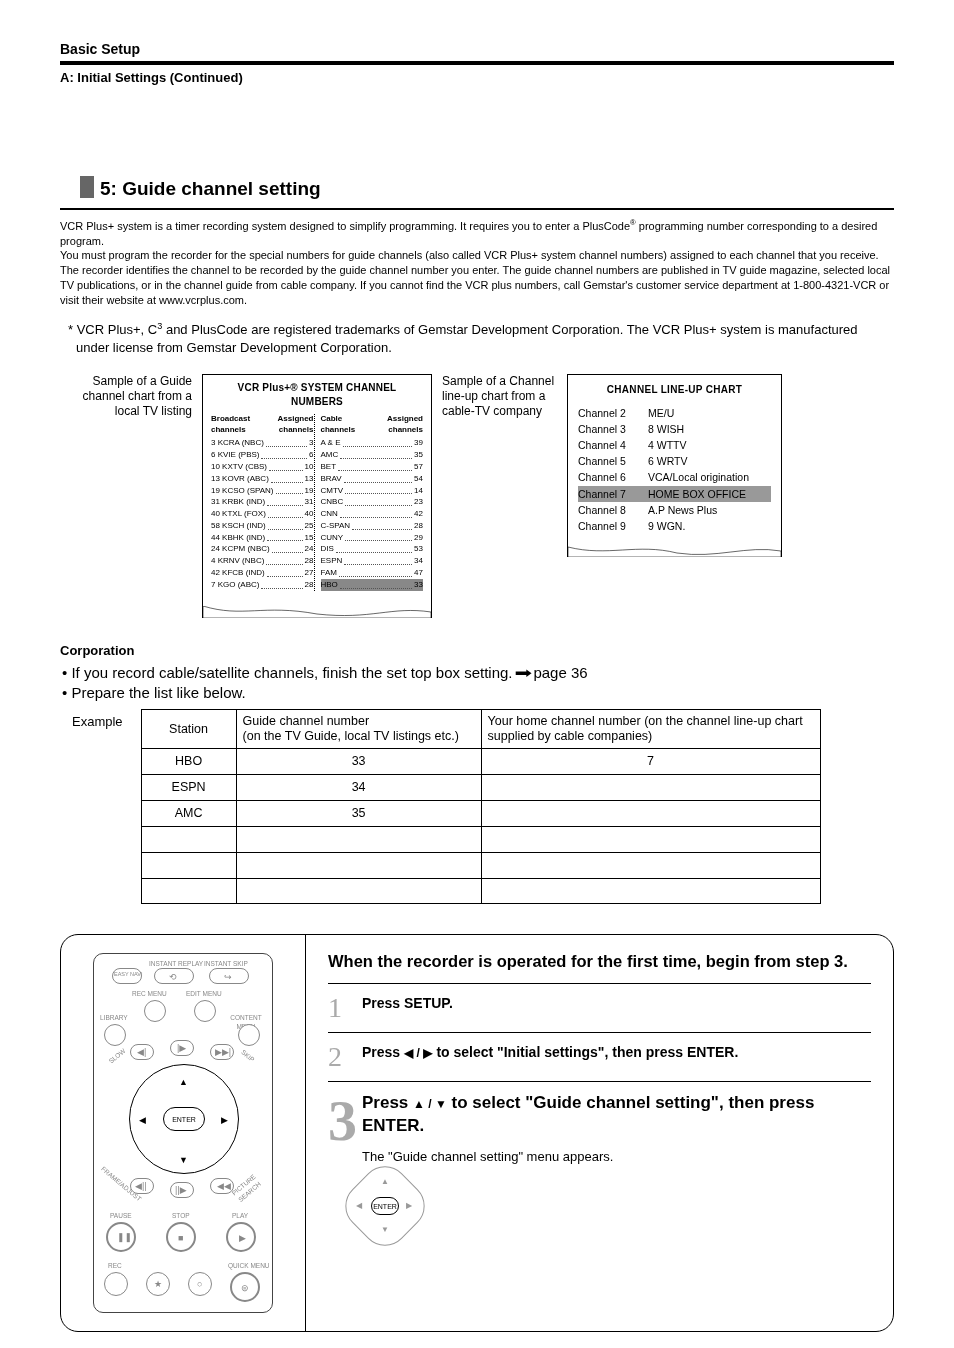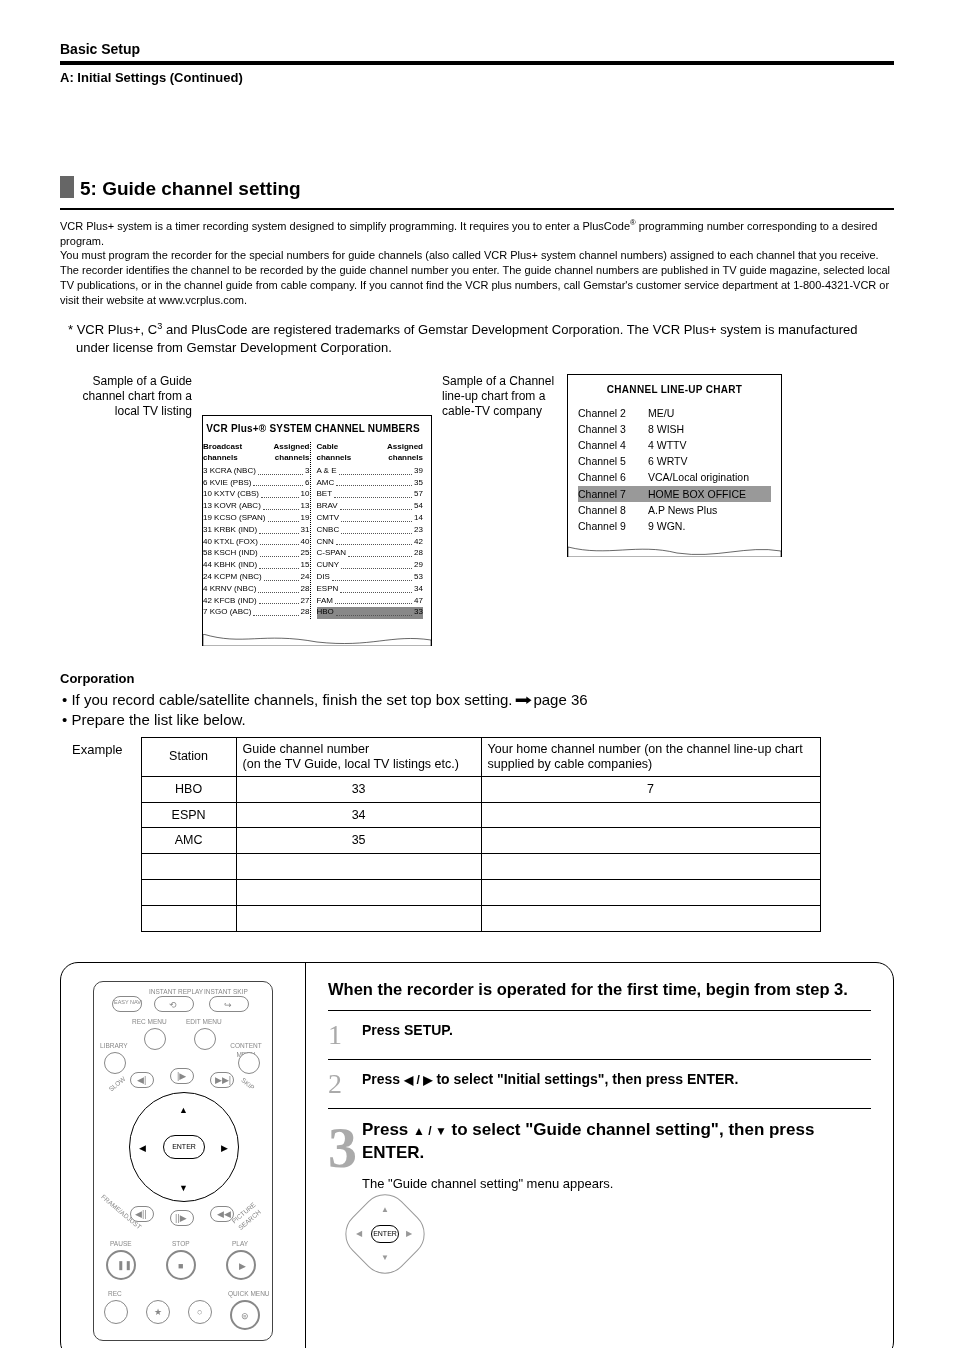--- a/index.html
+++ b/index.html
@@ -8,33 +8,33 @@
     margin: 0;
     padding: 40px 60px 30px 60px;
     width: 954px;
     color: #000;
     font-size: 13px;
     line-height: 1.35;
   }
   .breadcrumb { font-weight: bold; font-size: 14px; margin-bottom: 2px; }
   .hr-thick { border: 0; border-top: 4px solid #000; margin: 2px 0 4px 0; }
   .continued { font-weight: bold; font-size: 13px; margin-bottom: 90px; }
-  .sec-head { display: flex; align-items: flex-start; margin-bottom: 6px; }
+  .sec-head { display: flex; align-items: flex-start; margin-bottom: 6px; margin-left: 20px; }
   .sec-bar { width: 14px; height: 22px; background: #666; margin-right: 6px; }
   .sec-title { font-size: 19px; font-weight: bold; }
   .hr-mid { border: 0; border-top: 2px solid #000; margin: 2px 0 8px 0; }
   .body-text { font-size: 11px; }
   sup { font-size: 0.7em; }
   .footnote { font-size: 13px; margin: 12px 0 18px 16px; text-indent: -8px; }
   .samples-row { display: flex; gap: 10px; align-items: flex-start; margin: 4px 0 24px 22px; }
   .sample-caption { font-size: 12px; width: 110px; text-align: right; line-height: 1.25; }
   .sample-caption.wide { width: 115px; text-align: left; }
   .chart1 {
-    border: 1px solid #000; width: 230px; padding: 6px 8px 26px 0;
-    font-size: 9px; position: relative; margin-top: 41px;
+    border: 1px solid #000; width: 230px; padding: 6px 8px 26px 8px;
+    font-size: 9px; position: relative;
   }
   .chart1-title { text-align: center; font-weight: bold; font-size: 10px; margin-bottom: 6px; letter-spacing: 0.2px; }
   .chart1-grid { display: flex; }
   .chart1-col { flex: 1; }
   .chart1-col + .chart1-col { border-left: 1px dotted #000; padding-left: 6px; }
   .chart1-head { display: flex; font-weight: bold; font-size: 8px; justify-content: space-between; margin-bottom: 2px; }
   .chart1 .row { display: flex; justify-content: space-between; font-size: 8px; padding: 0.5px 0; }
   .chart1 .row .left { white-space: nowrap; }
   .chart1 .row .dots { flex: 1; border-bottom: 1px dotted #555; margin: 0 2px 2px 2px; }
   .chart1 .row.hi { background: #888; color: #000; }

